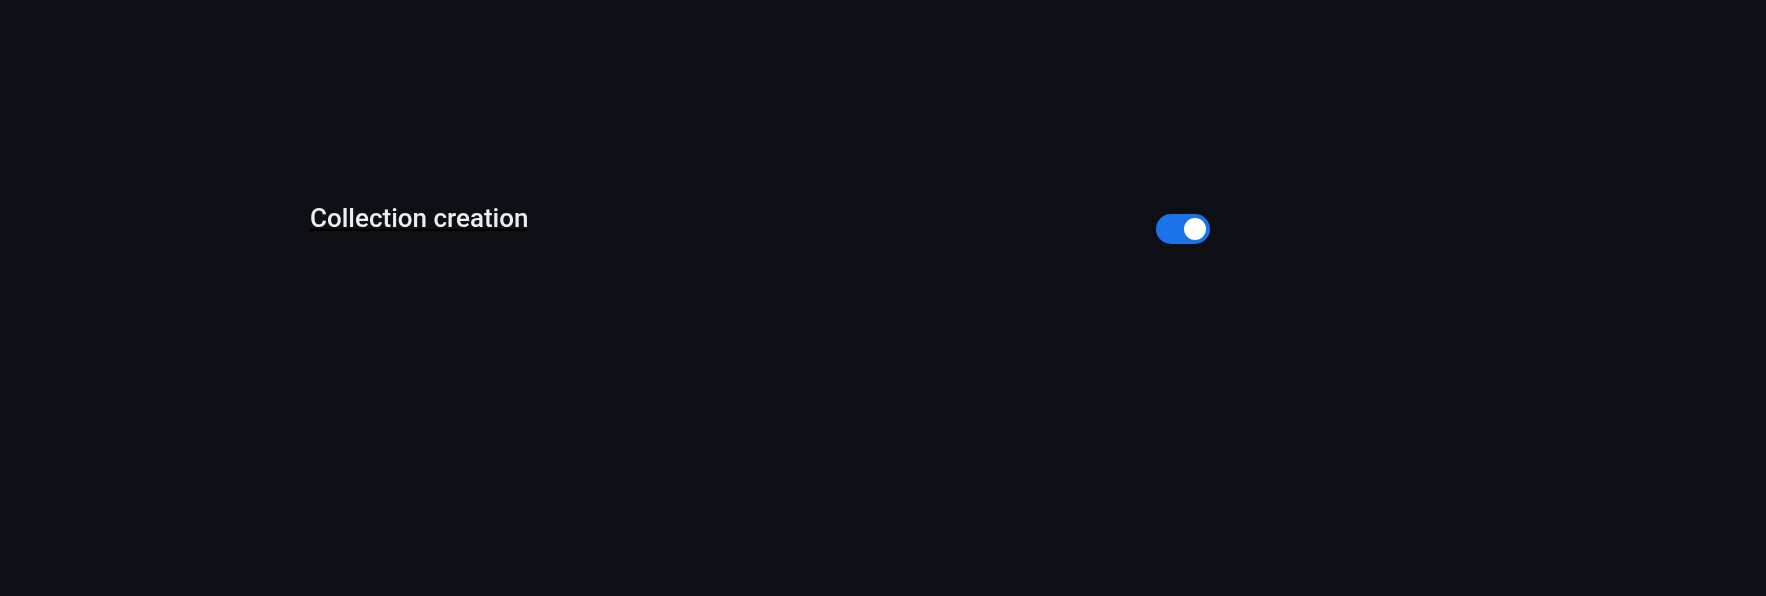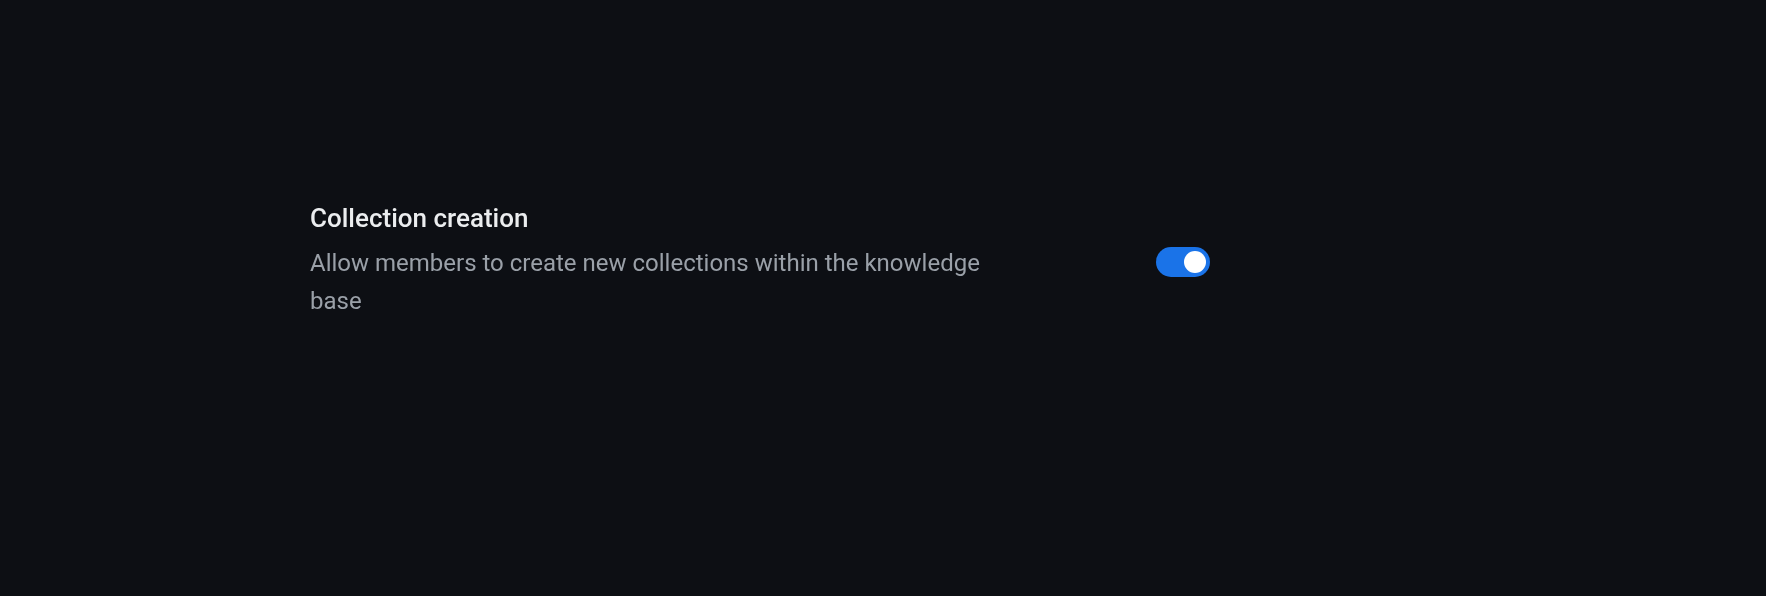--- a/index.html
+++ b/index.html
@@ -13,22 +13,23 @@
       height: 596px;
       font-family: -apple-system, BlinkMacSystemFont, "Segoe UI", Roboto, Helvetica, Arial, sans-serif;
       position: relative;
     }
     .setting-row {
       position: absolute;
       left: 310px;
       top: 202px;
       width: 900px;
       display: flex;
-      align-items: center;
+      align-items: flex-end;
       justify-content: space-between;
+      text-decoration: underline;
     }
     .setting-text {
       max-width: 680px;
     }
     .setting-title {
       color: #ebedef;
       font-size: 26px;
       font-weight: 500;
       line-height: 1.3;
       margin-bottom: 8px;
@@ -58,18 +59,17 @@
       top: 4px;
       right: 4px;
     }
   </style>
 </head>
 <body>
 
 <div class="setting-row">
   <div class="setting-text">
     <div class="setting-title">Collection creation</div>
-    <div class="setting-description">Allow members to create new collections within the knowledge base</div>
   </div>
   <div class="toggle" role="switch" aria-checked="true">
     <div class="toggle-knob"></div>
   </div>
 </div>
 
 </body></html>

